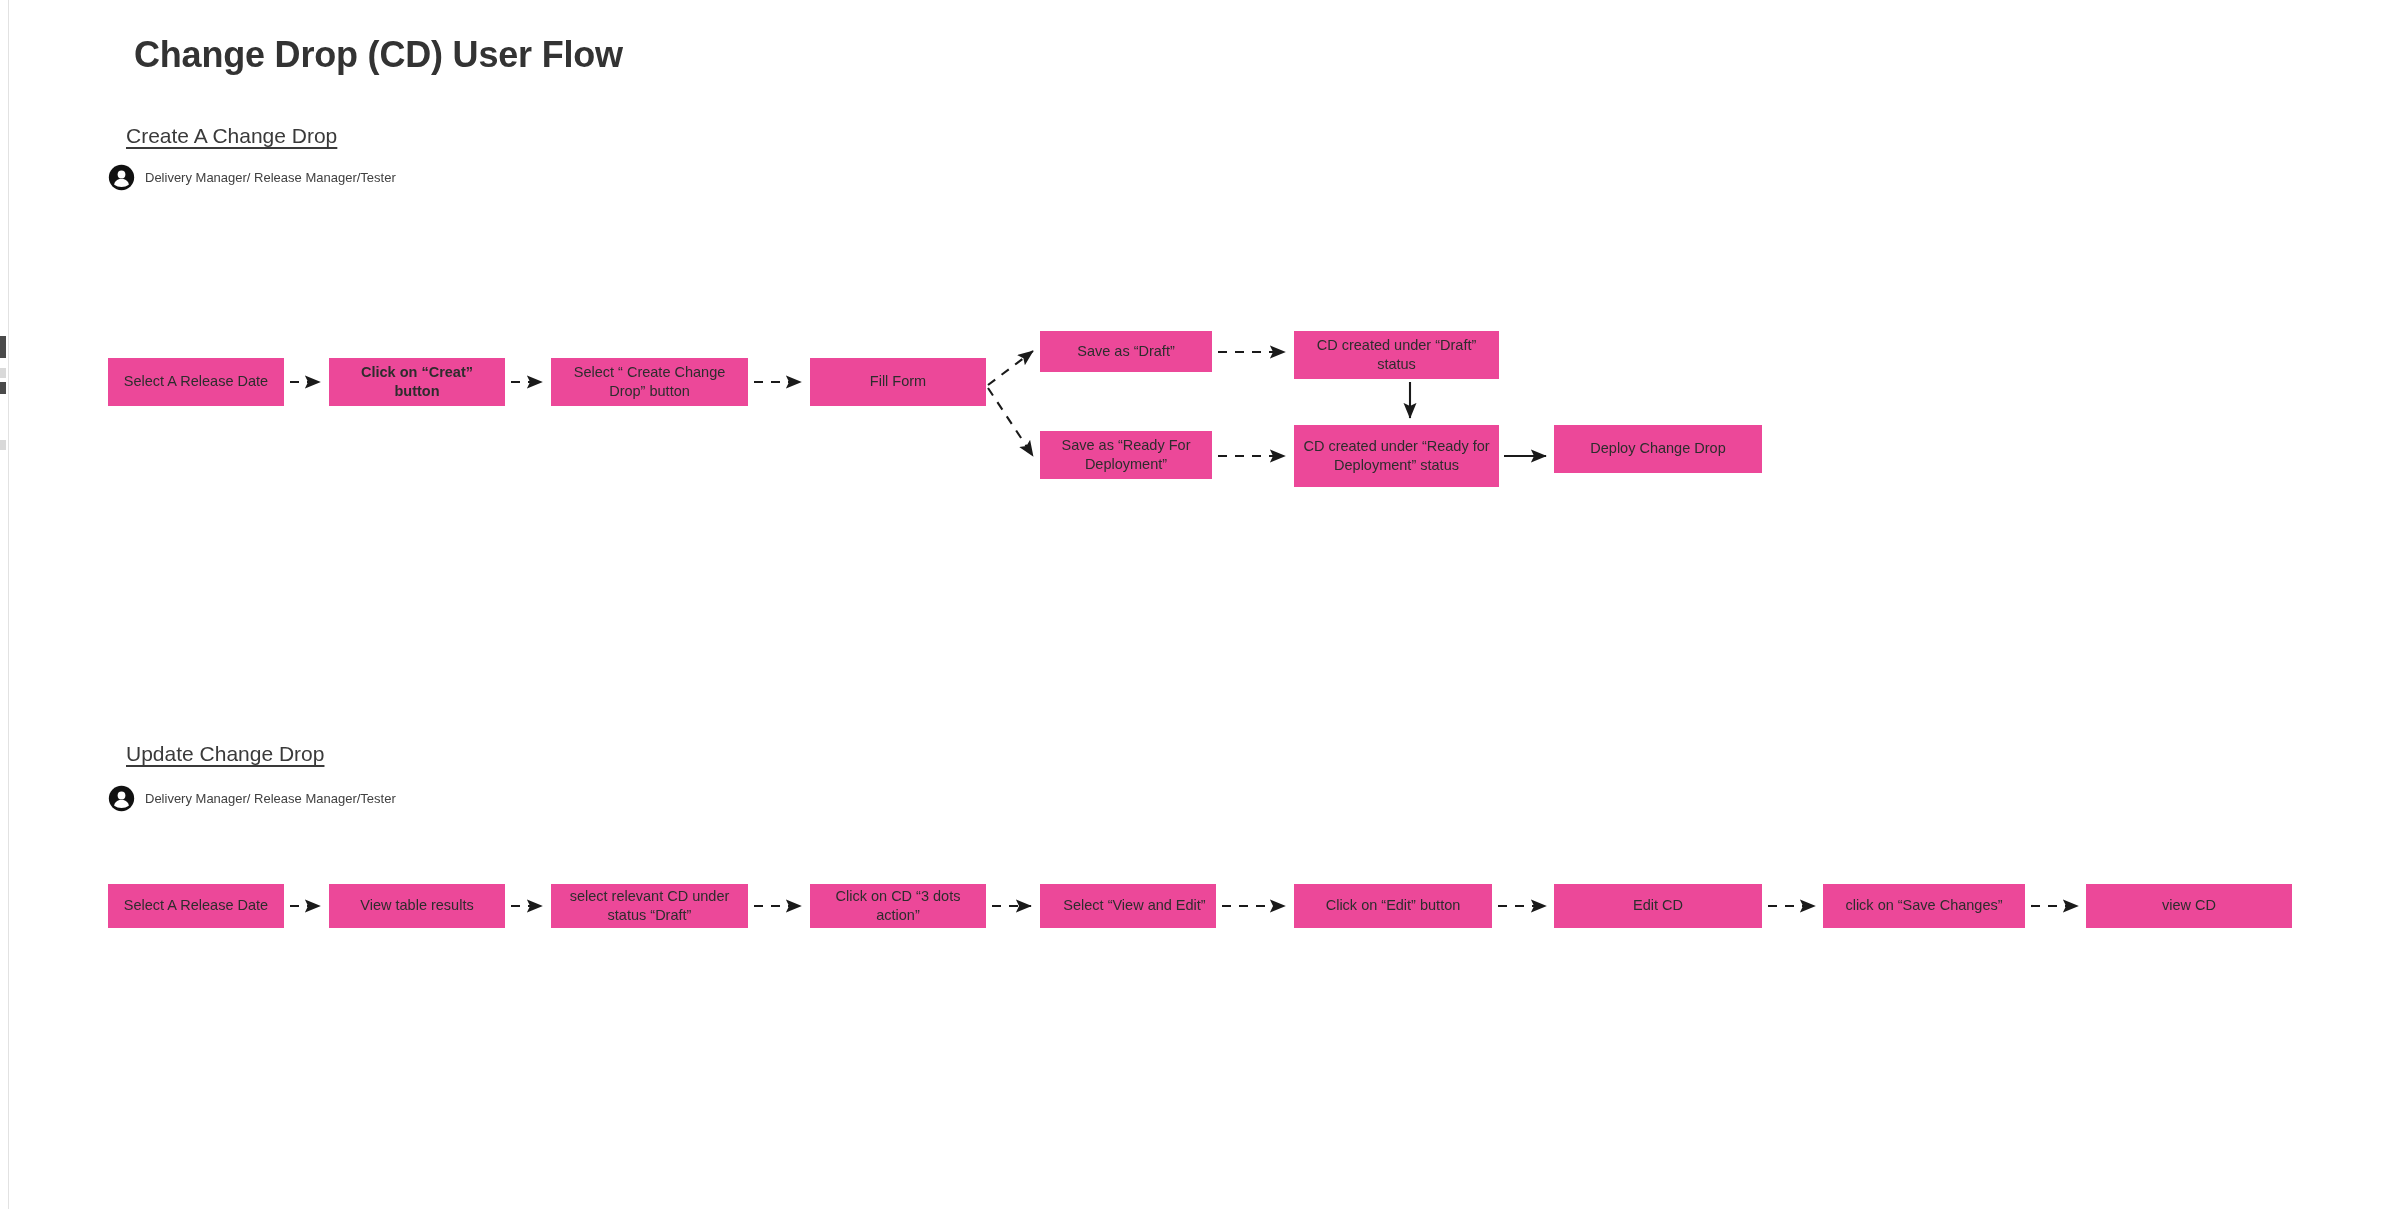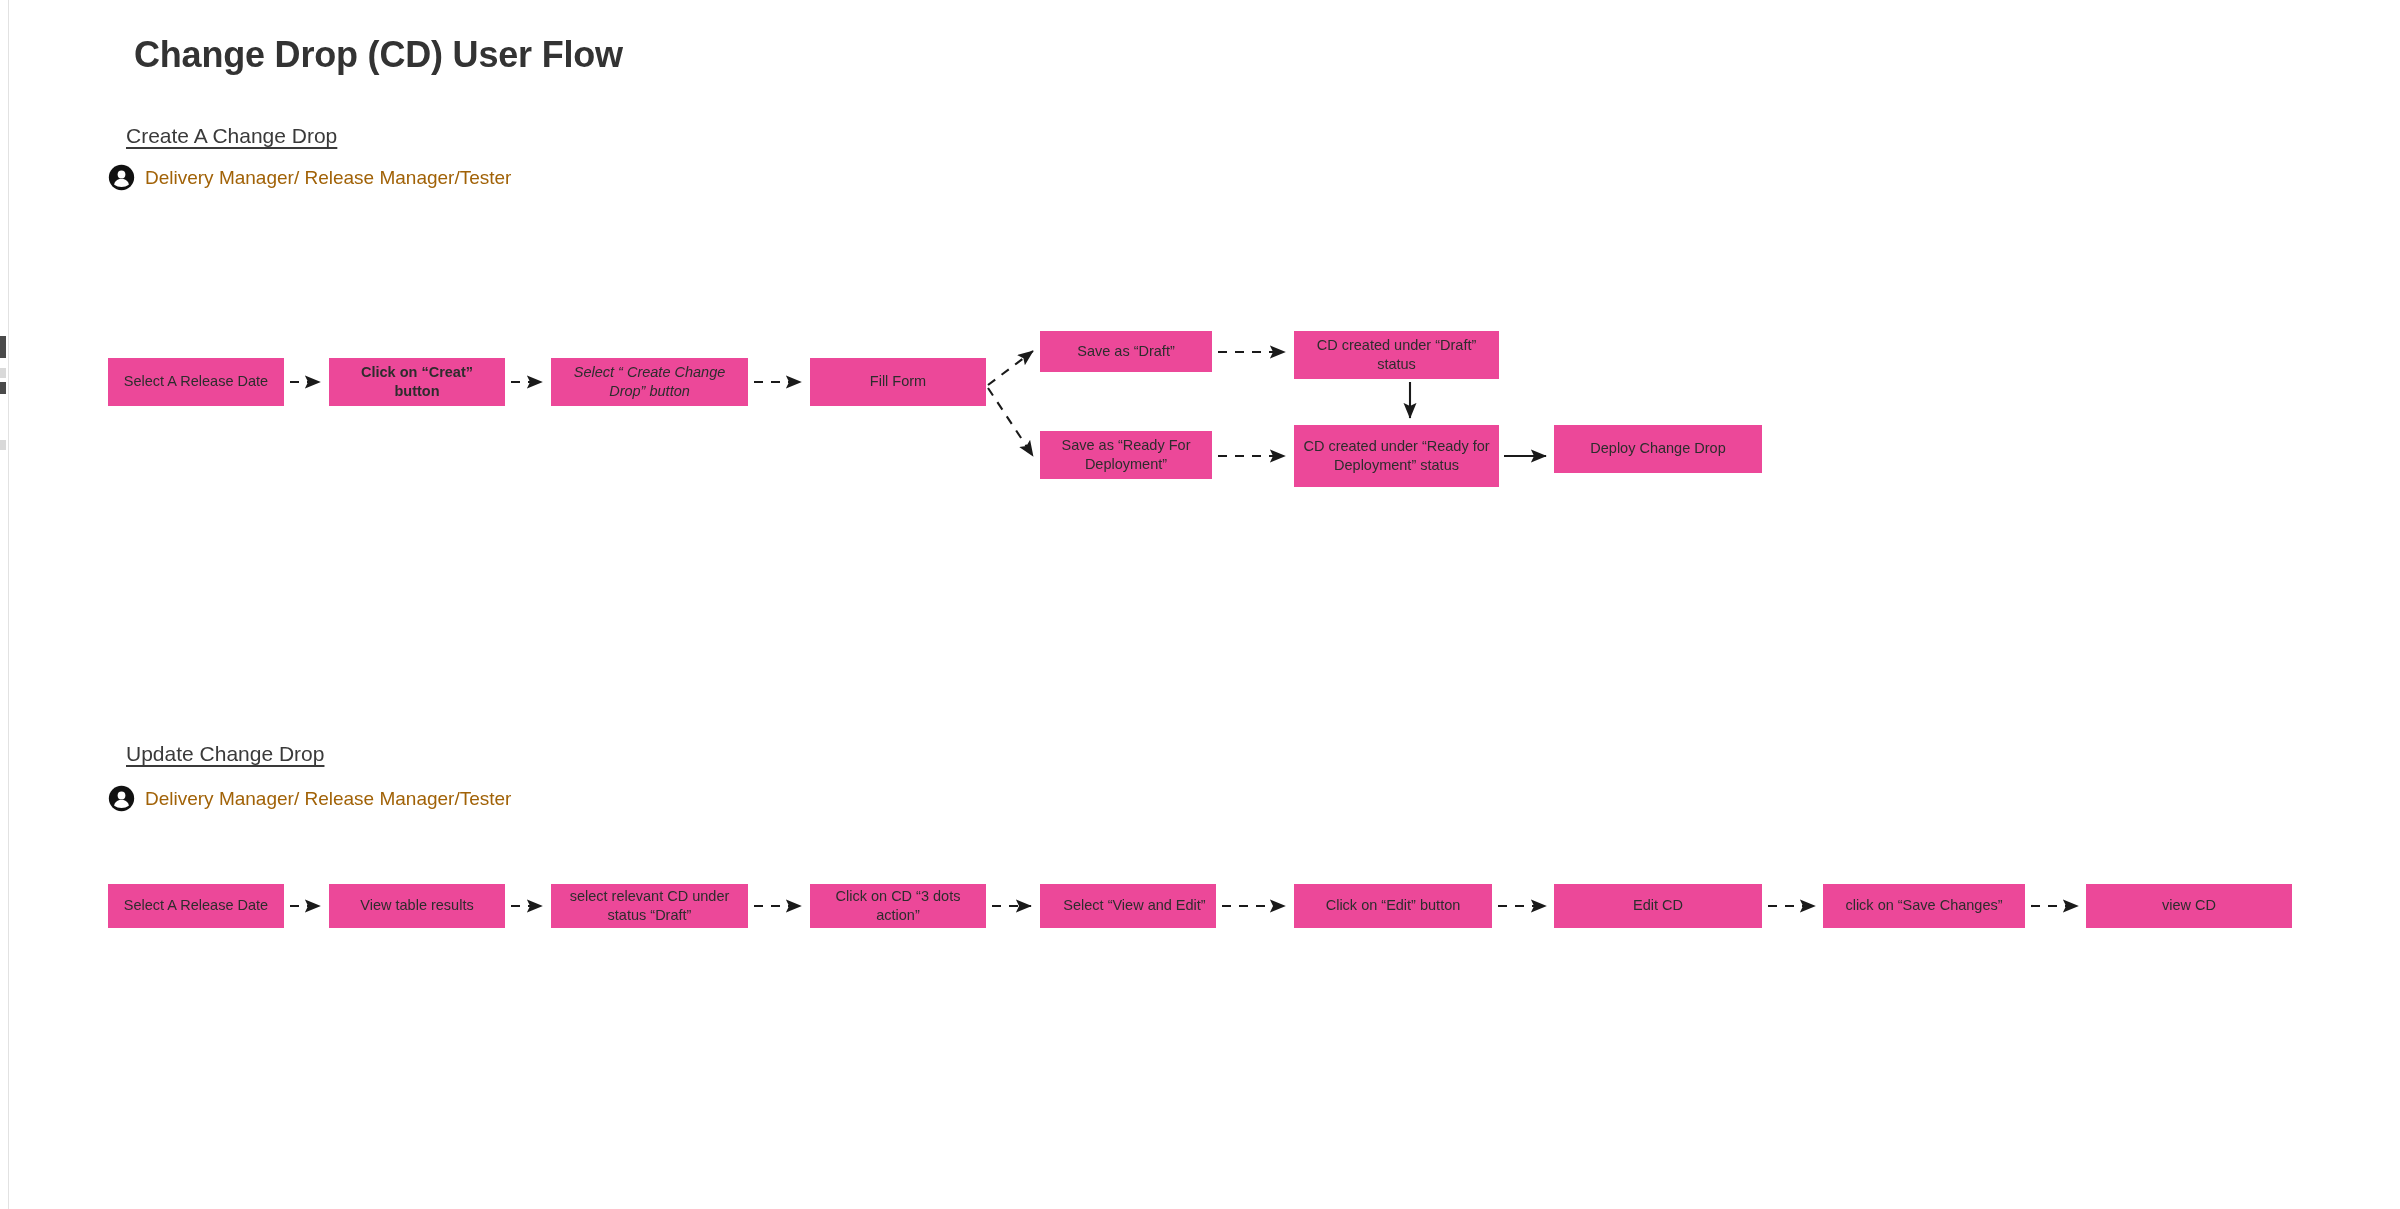--- a/index.html
+++ b/index.html
@@ -68,22 +68,22 @@
     align-items: center;
     gap: 10px;
     white-space: nowrap;
   }
   .actor-avatar {
     width: 27px;
     height: 27px;
     flex: 0 0 27px;
   }
   .actor-label {
-    font-size: 19px;
-    color: #a16207;
+    font-size: 13px;
+    color: #404040;
   }
 
   
   .flow-box {
     position: absolute;
     background: #ec4899;
     display: flex;
     align-items: center;
     justify-content: center;
     text-align: center;
@@ -123,21 +123,21 @@
     <svg class="actor-avatar" viewBox="0 0 32 32">
       <circle cx="16" cy="16" r="15" fill="#111111"></circle>
       <circle cx="16" cy="12.4" r="4.6" fill="#ffffff"></circle>
       <path d="M16 17.6c-4.6 0-8.1 2.9-8.7 6.9a15 15 0 0 0 17.4 0c-0.6-4-4.1-6.9-8.7-6.9z" fill="#ffffff"></path>
     </svg>
     <span class="actor-label">Delivery Manager/ Release Manager/Tester</span>
   </div>
 
   <div class="flow-box" style="left:108px;  top:358px; width:176px; height:48px;">Select A Release Date</div>
   <div class="flow-box" style="left:329px;  top:358px; width:176px; height:48px;font-weight:bold;">Click on “Creat” button</div>
-  <div class="flow-box" style="left:551px;  top:358px; width:197px; height:48px;font-style:italic;">Select “ Create Change Drop” button</div>
+  <div class="flow-box" style="left:551px;  top:358px; width:197px; height:48px;">Select “ Create Change Drop” button</div>
   <div class="flow-box" style="left:810px;  top:358px; width:176px; height:48px;">Fill Form</div>
   <div class="flow-box" style="left:1040px; top:331px; width:172px; height:41px;">Save as “Draft”</div>
   <div class="flow-box" style="left:1040px; top:431px; width:172px; height:48px;">Save as “Ready For Deployment”</div>
   <div class="flow-box" style="left:1294px; top:331px; width:205px; height:48px;">CD created under “Draft” status</div>
   <div class="flow-box" style="left:1294px; top:425px; width:205px; height:62px;">CD created under “Ready for Deployment” status</div>
   <div class="flow-box" style="left:1554px; top:425px; width:208px; height:48px;">Deploy Change Drop</div>
 
   <div class="section-heading" style="left:126px; top:742px;">Update Change Drop</div>
 
   <div class="actor-row" style="left:108px; top:785px;">

